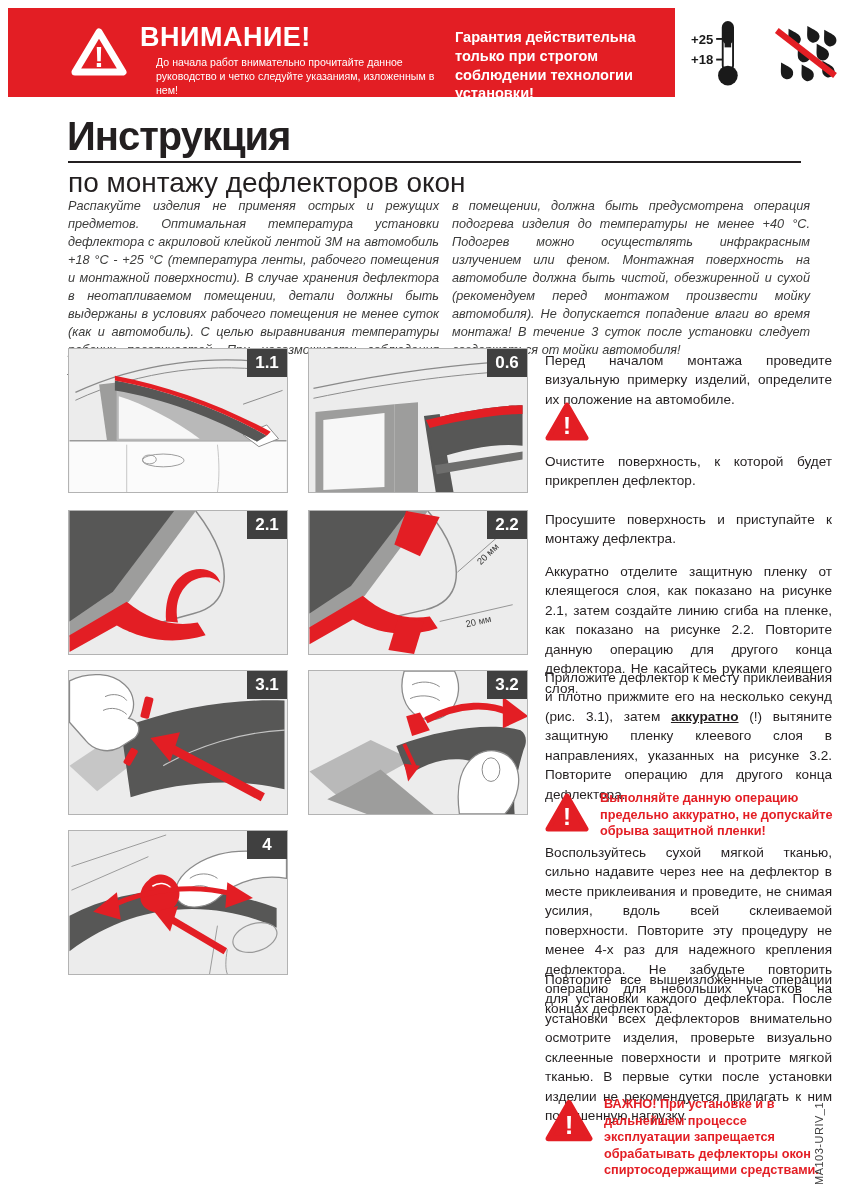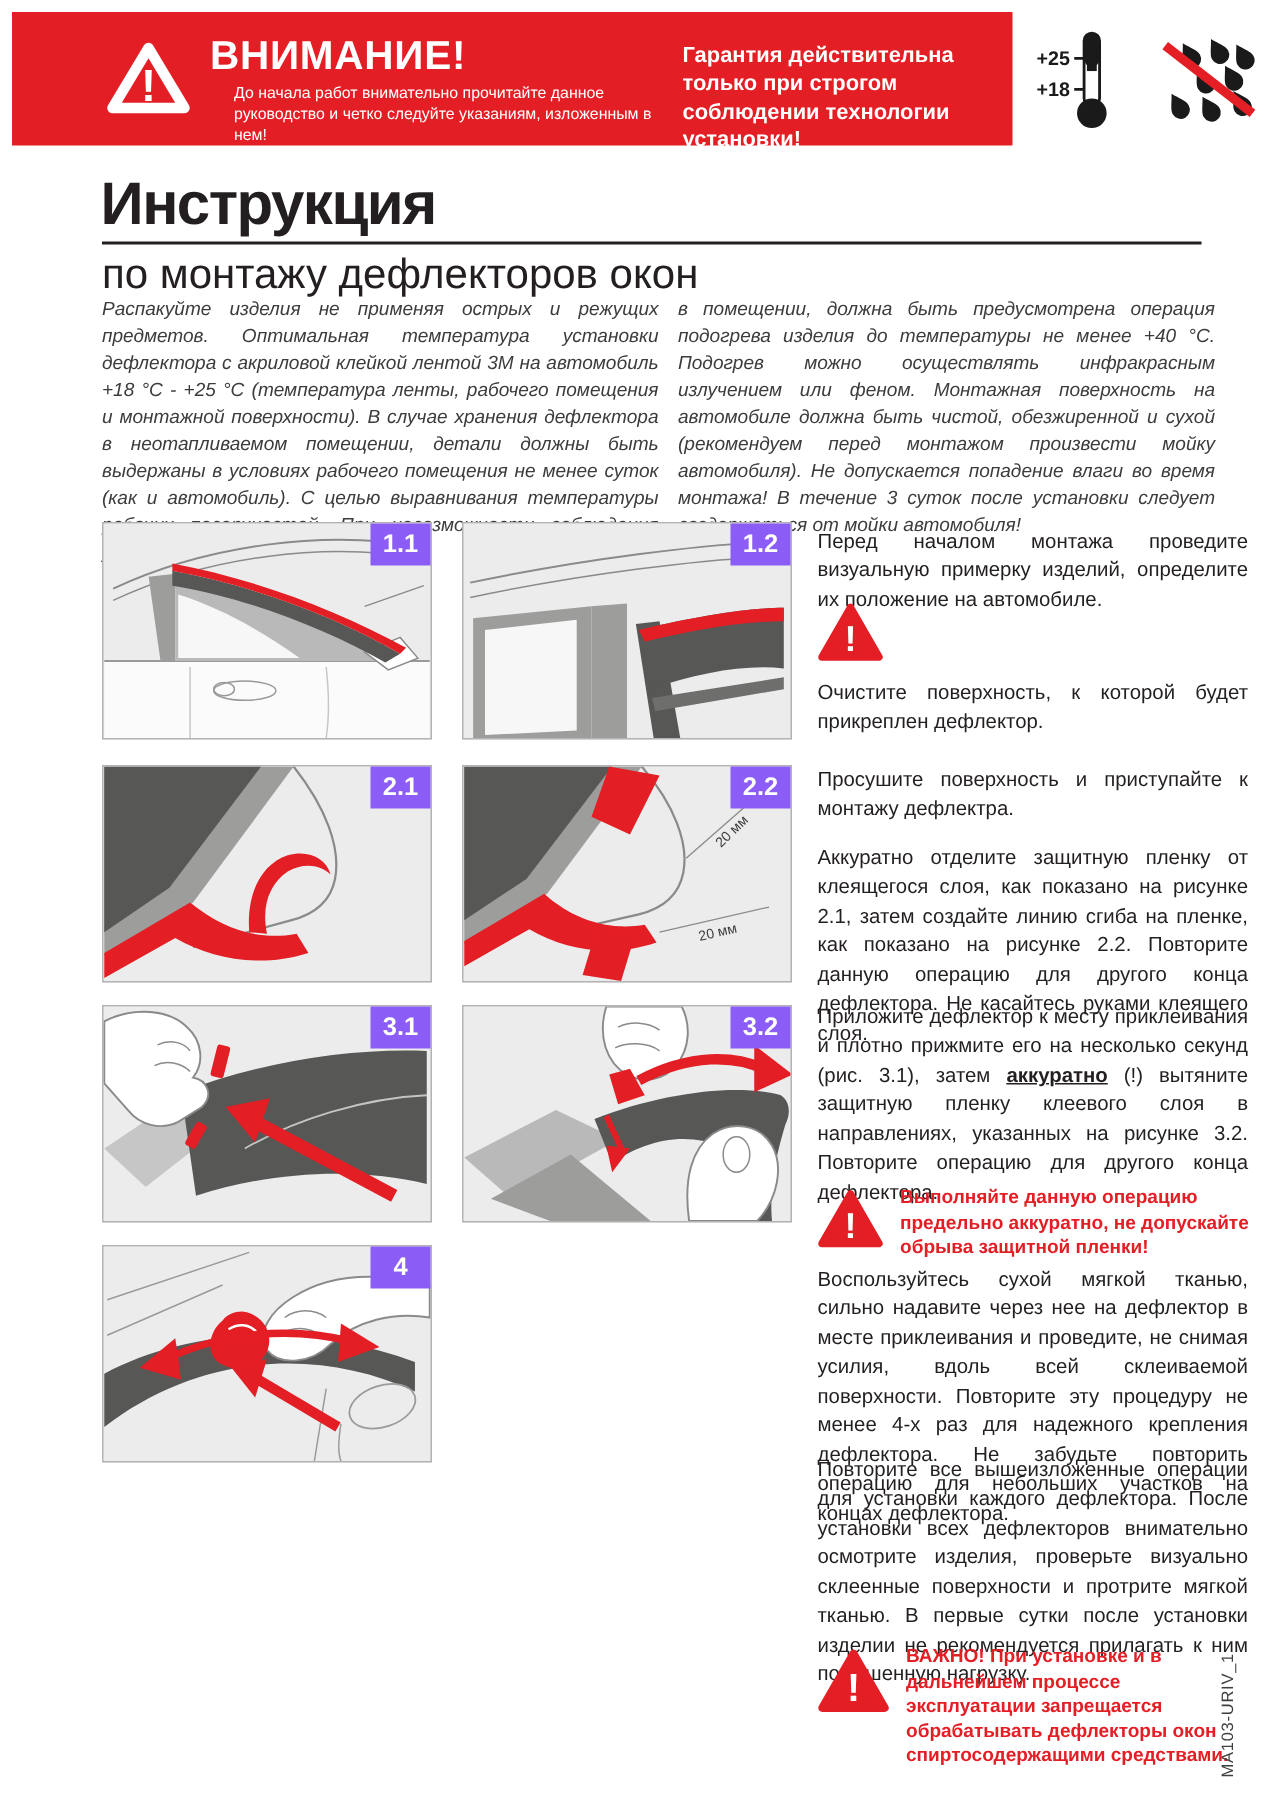--- a/index.html
+++ b/index.html
@@ -20,21 +20,21 @@
   .subtitle{position:absolute;left:68px;top:167px;font-size:28px;}
 
   
   .intro{position:absolute;top:197px;font-style:italic;font-size:12.7px;line-height:1.42;text-align:justify;color:#3c3c3b;}
   .intro.left{left:68px;width:371px;}
   .intro.right{left:452px;width:358px;}
 
   
   .fig{position:absolute;width:220px;height:145px;background:#ececec;border:1px solid #b3b3b3;box-sizing:border-box;}
   .fig svg{position:absolute;inset:0;width:100%;height:100%;}
-  .badge{position:absolute;top:0;right:0;min-width:40px;height:28px;padding:0 6px;background:#8b5cf6;color:#fff;font-weight:bold;font-size:17px;display:flex;align-items:center;justify-content:center;box-sizing:border-box;}
+  .badge{position:absolute;top:0;right:0;min-width:40px;height:28px;padding:0 6px;background:#404040;color:#fff;font-weight:bold;font-size:17px;display:flex;align-items:center;justify-content:center;box-sizing:border-box;}
   #f11{left:68px;top:348px;} #f12{left:308px;top:348px;}
   #f21{left:68px;top:510px;padding-left:36px;} #f22{left:308px;top:510px;}
   #f31{left:68px;top:670px;} #f32{left:308px;top:670px;padding-left:31px;}
   #f4 {left:68px;top:830px;}
 
   
   .blk{position:absolute;left:545px;width:287px;font-size:13.6px;line-height:1.43;text-align:justify;}
   .blk p{margin:0;}
   #p1{top:351px;} #p2{top:452px;} #p3{top:510px;} #p4{top:562px;}
   #p5{top:668px;} #p6{top:843px;} #p7{top:970px;}
@@ -122,21 +122,21 @@
       <path d="M4,40 C80,24 160,14 216,12" stroke="#8a8a8a" fill="none" stroke-width="1.3"></path>
       <path d="M4,50 C80,34 160,24 216,22" stroke="#8a8a8a" fill="none" stroke-width="1"></path>
       <path d="M6,64 L86,56 L86,145 L6,145 Z" fill="#9d9d9c"></path>
       <path d="M14,72 L76,65 L76,140 L14,143 Z" fill="#f7f7f7"></path>
       <path d="M86,56 L110,54 L110,145 L86,145 Z" fill="#9d9d9c"></path>
       <path d="M116,68 L132,66 L146,145 L128,145 Z" fill="#575756"></path>
       <path d="M118,72 C160,62 195,57 216,57 L216,98 C190,95 158,101 126,112 Z" fill="#575756"></path>
       <path d="M118,72 C160,62 195,57 216,57 L216,66 C195,66 162,70 122,80 Z" fill="#e31e24"></path>
       <path d="M127,118 L216,104 L216,112 L129,127 Z" fill="#6e6e6d"></path>
     </svg>
-    <div class="badge">1.2</div>
+    <div class="badge">0.6</div>
   </div>
 
   <div class="fig" id="f21">
     <svg viewBox="0 0 220 145">
       <rect width="220" height="145" fill="#ececec"></rect>
       <path d="M0,0 L128,0 L60,92 L0,128 Z" fill="#9d9d9c"></path>
       <path d="M0,0 L106,0 L44,82 L0,112 Z" fill="#575756"></path>
       <path d="M128,0 C150,28 160,55 156,76 C153,91 142,100 126,104 L60,122" fill="none" stroke="#8a8a8a" stroke-width="1.5"></path>
       <path d="M0,126 L58,92 C80,110 104,118 130,113 L138,126 C106,136 74,131 48,116 L0,143 Z" fill="#e31e24"></path>
       <path d="M98,112 C96,86 106,66 124,60 C138,56 150,62 153,73 C146,66 134,65 124,71 C112,79 106,94 110,113 Z" fill="#e31e24"></path>

